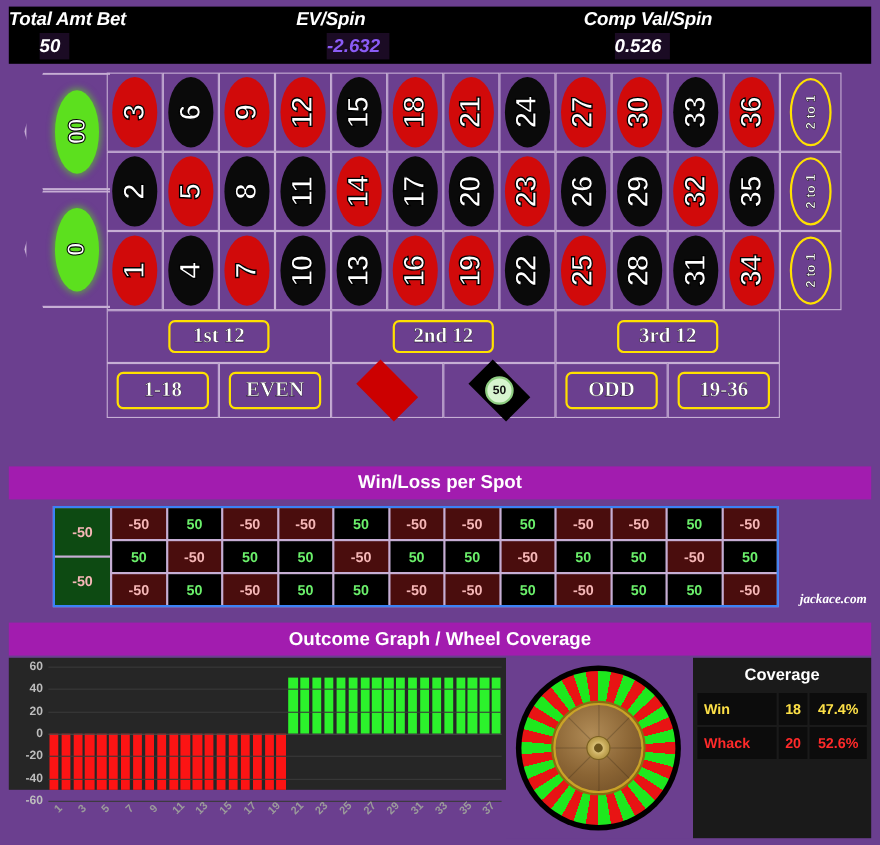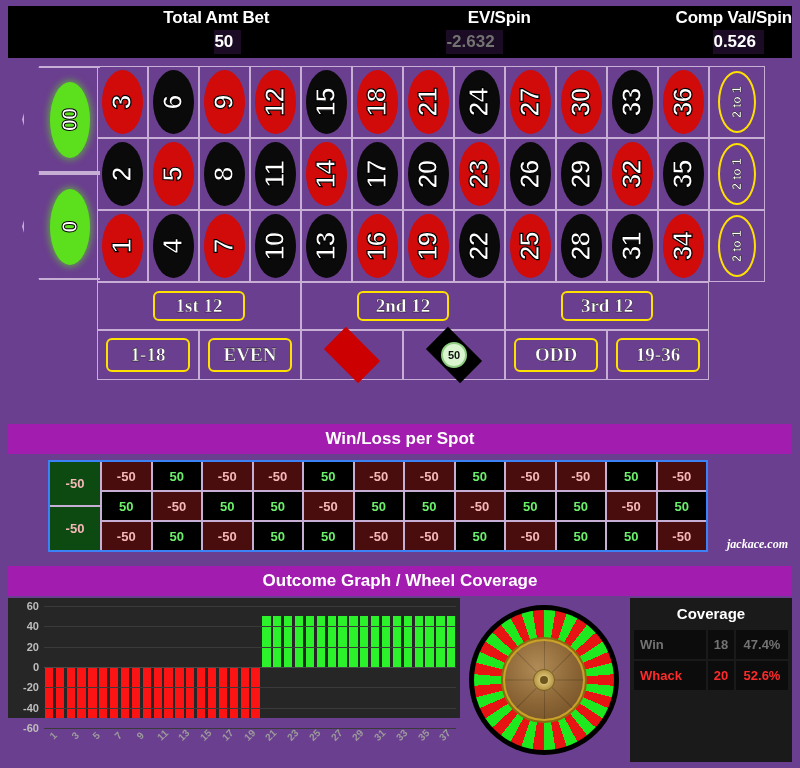--- a/index.html
+++ b/index.html
@@ -6,31 +6,31 @@
   body {
     width:800px; height:768px; overflow:hidden;
     background:#6b3f8f;
     font-family:"Liberation Sans", sans-serif;
   }
   
   .stats-bar{
     position:absolute; left:8px; top:6px; width:784px; height:52px;
     background:#000; display:flex;
   }
-  .stat-col{ flex:1; display:flex; flex-direction:column; align-items:flex-end; }
+  .stat-col{ flex:1; display:flex; flex-direction:column; align-items:flex-start;font-style:italic; }
   .stat-label{
     color:#fff; font-size:17px; font-weight:bold; text-align:center;
     line-height:24px; letter-spacing:-0.2px;
   }
   .stat-valwrap{ padding:0 28px; }
   .stat-value{
     background:#1b0b24; color:#fff; font-size:17px; font-weight:bold;
     text-align:right; line-height:24px; padding-right:8px;
   }
-  .stat-value.neg{ color:#737373; }
+  .stat-value.neg{ color:#8b5cf6; }
 
   
   .felt{ position:absolute; left:0; top:58px; width:800px; height:345px; }
 
   .zero-zone{ position:absolute; left:22px; top:8px; width:78px; height:215px; }
   .zero-cell{
     position:absolute; left:0; width:78px; height:107px;
     border:2px solid #c6aed4; border-right:none;
   }
   .zero-cell.z00{ top:0; clip-path:polygon(22% 0,100% 0,100% 100%,22% 100%,0 50%); }
@@ -198,21 +198,21 @@
     width:8px; height:8px; border-radius:50%; background:#6d551c;
   }
 
   .covbox{ flex:1; background:#1a1a1a; margin-left:2px; padding:2px; }
   .cov-title{ color:#fff; font-weight:bold; font-size:15px; text-align:center; line-height:28px; }
   .cov-table{ width:100%; border-collapse:separate; border-spacing:2px; }
   .cov-table td{ background:#0c0c0c; font-weight:bold; font-size:13px; padding:7px 4px; }
   .cov-name{ text-align:left; padding-left:6px !important; }
   .cov-n{ text-align:center; width:26px; }
   .cov-p{ text-align:center; width:52px; }
-  .row-win td{ color:#737373; }
+  .row-win td{ color:#fde047; }
   .row-jack td{ color:#ffffff; }
   .row-whack td{ color:#ff2a2a; }
 </style>
 </head>
 <body>
 
 <div class="stats-bar">
   <div class="stat-col">
     <div class="stat-label">Total Amt Bet</div>
     <div class="stat-valwrap">

